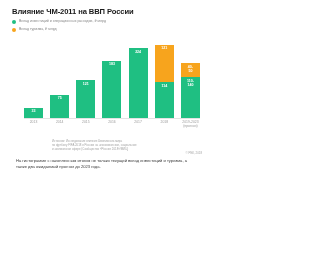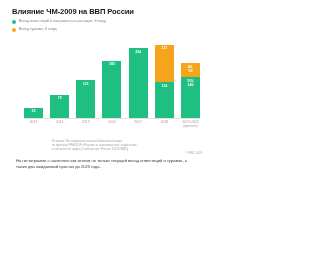--- a/index.html
+++ b/index.html
@@ -128,21 +128,21 @@
     font-size:4.1px;
     color:#3b3b3b;
     line-height:6.4px;
   }
 </style>
 </head>
 <body>
 
 <div class="card">
 
-  <div class="title">Влияние ЧМ-2009 на ВВП России</div>
+  <div class="title">Влияние ЧМ-2011 на ВВП России</div>
 
   <div class="legend">
     <div class="legend-row">
       <span class="legend-dot" style="background:#1fbf82"></span>
       <span class="legend-label">Вклад инвестиций и операционных расходов, ₽ млрд</span>
     </div>
     <div class="legend-row">
       <span class="legend-dot" style="background:#f7a41d"></span>
       <span class="legend-label">Вклад туризма, ₽ млрд</span>
     </div>

